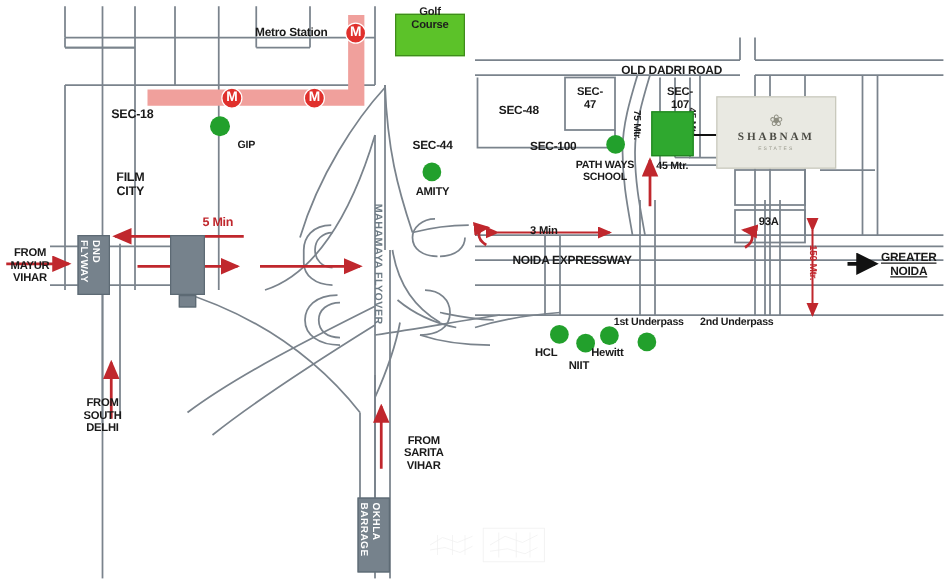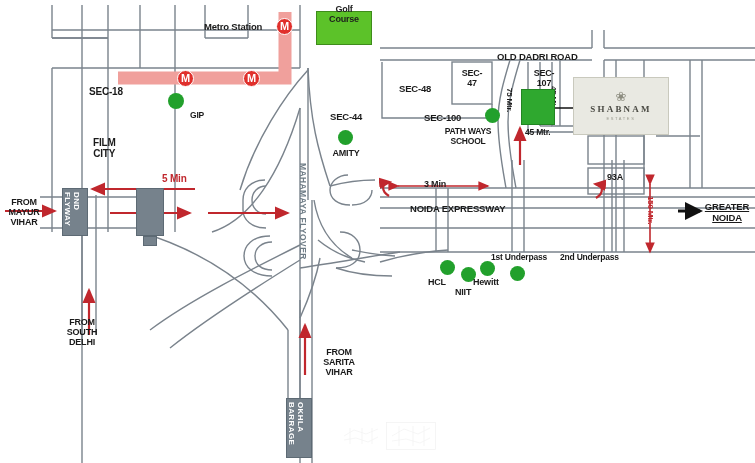--- a/index.html
+++ b/index.html
@@ -271,21 +271,21 @@
   <div class="dot-green" style="left:338px; top:130px; width:15px; height:15px;"></div>
   <div class="lbl center" style="left:325px; top:148px; width:42px; font-size:9px;">AMITY</div>
 
   <div class="lbl" style="left:497px; top:52px; font-size:9.5px;">OLD DADRI ROAD</div>
 
   <div class="lbl" style="left:399px; top:84px; font-size:9.5px;">SEC-48</div>
   <div class="lbl center" style="left:452px; top:68px; width:40px; font-size:9px;">SEC-
 47</div>
   <div class="lbl" style="left:424px; top:113px; font-size:9.5px;">SEC-100</div>
   <div class="dot-green" style="left:485px; top:108px; width:15px; height:15px;"></div>
-  <div class="lbl center" style="left:428px; top:127px; width:80px; font-size:8.5px;text-align:center;">PATH WAYS
+  <div class="lbl center" style="left:444px; top:127px; width:80px; font-size:8.5px;text-align:center;">PATH WAYS
 SCHOOL</div>
 
   <div class="lbl center" style="left:528px; top:68px; width:32px; font-size:9px;">SEC-
 107</div>
 
   <div class="lbl rot-cw" style="left:513px; top:88px; font-size:8px;">75 Mtr.</div>
 
   <div class="lbl rot-cw" style="left:557px; top:86px; font-size:8px;">45 Mtr.</div>
 
   <div class="lbl" style="left:525px; top:128px; font-size:8.5px;">45 Mtr.</div>

